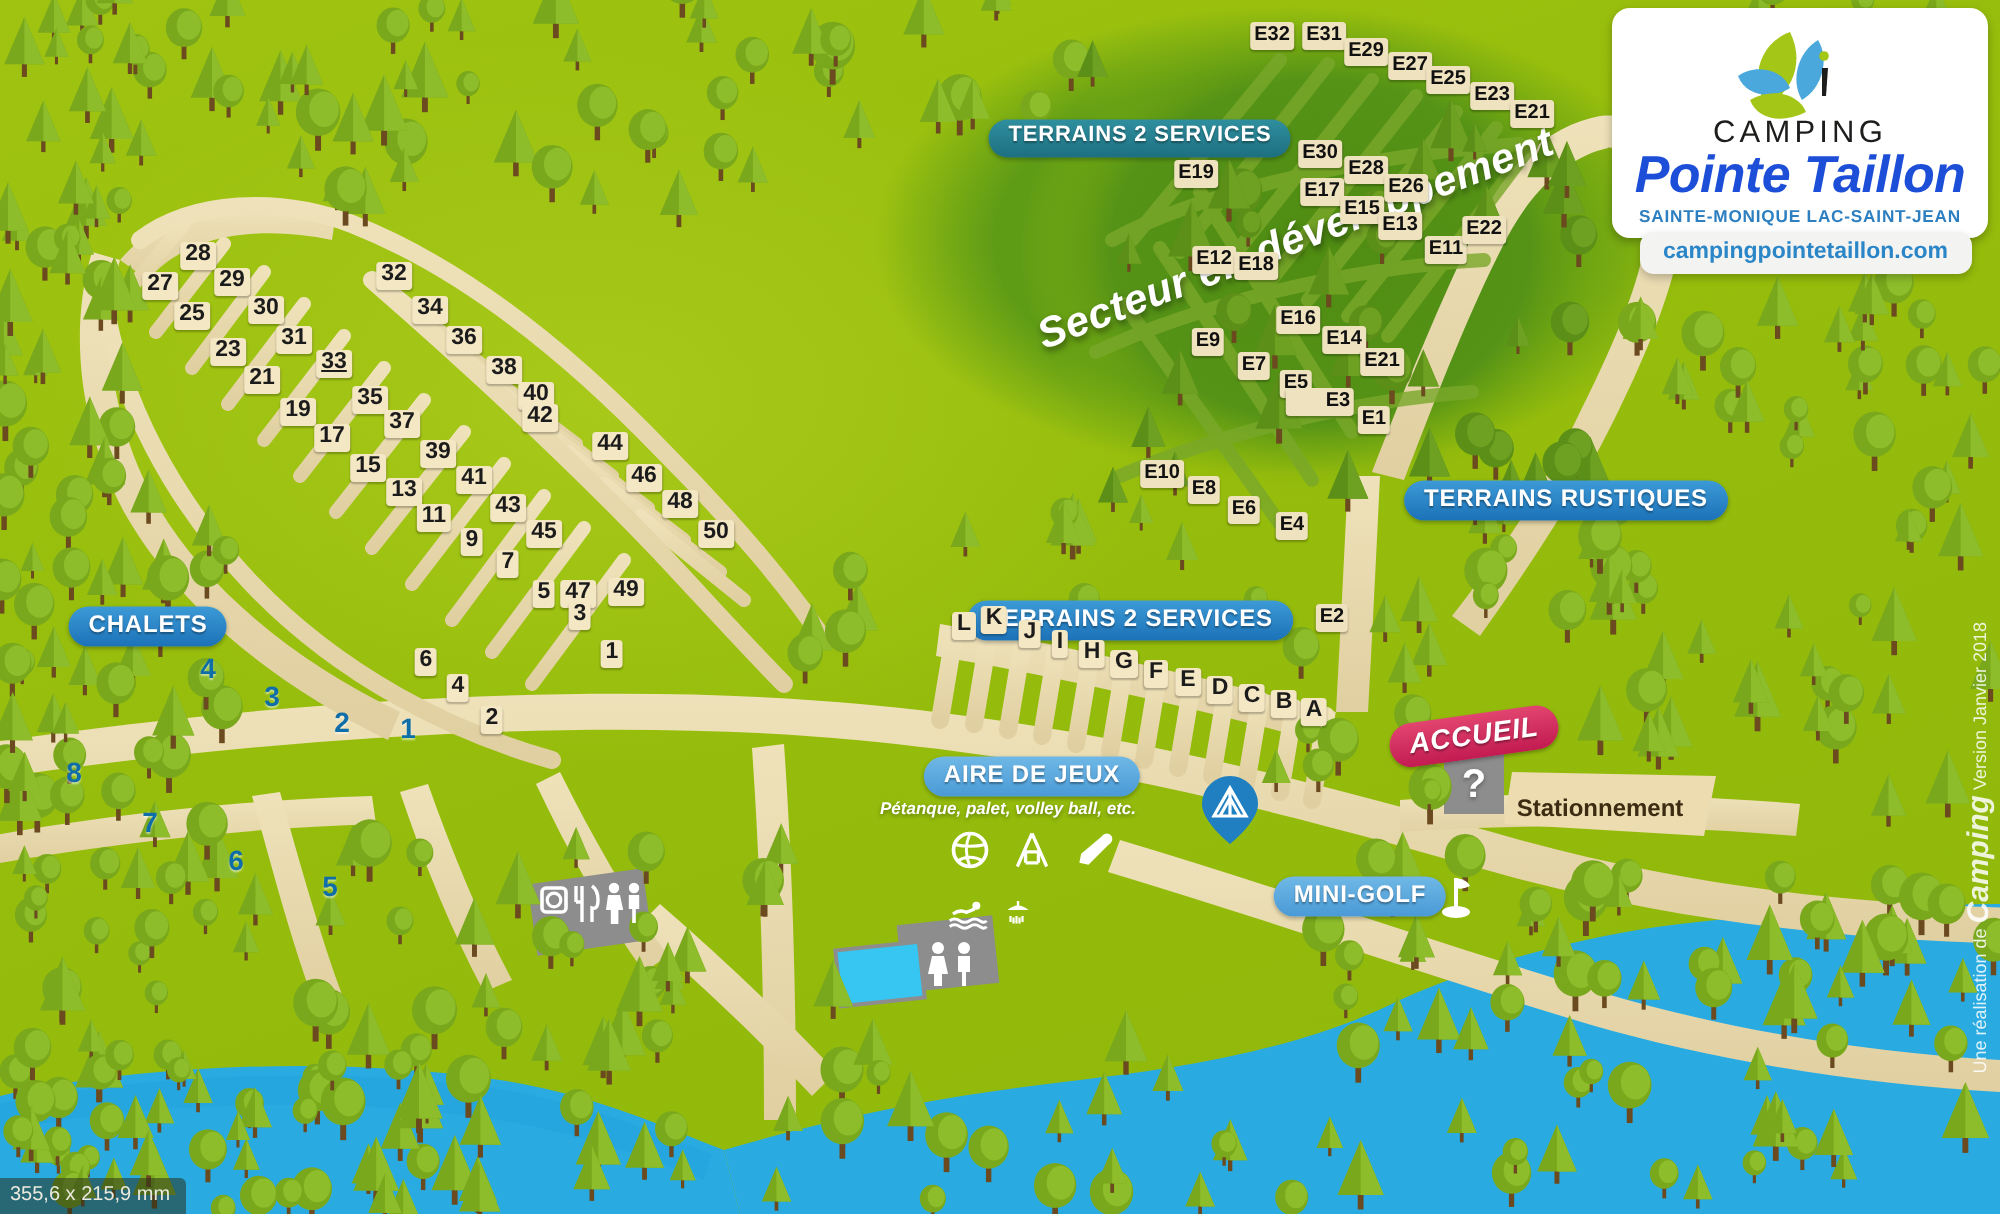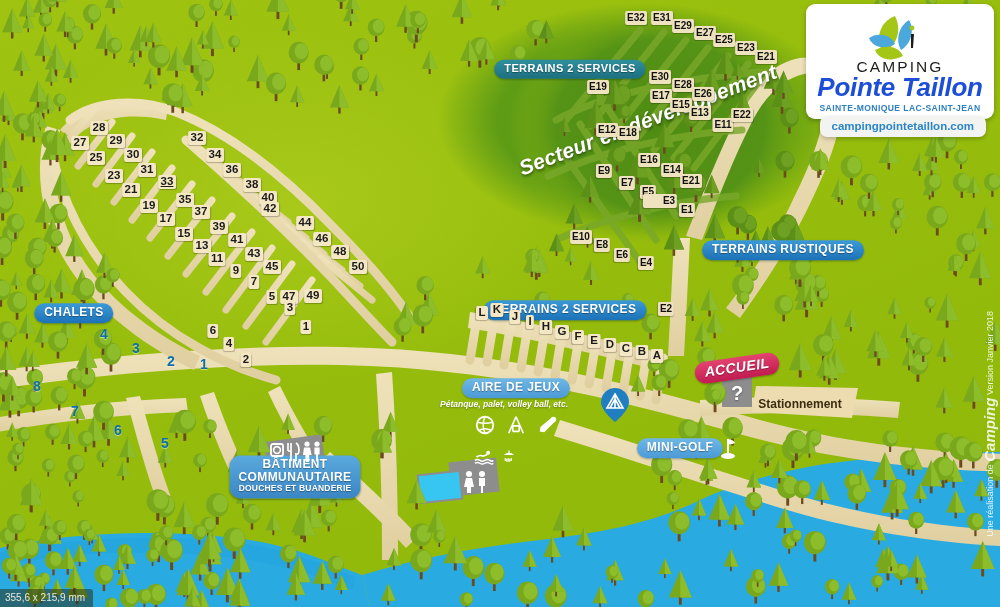--- a/index.html
+++ b/index.html
@@ -2681,25 +2681,20 @@
         <path d="M12 2 v5" stroke="#fff" stroke-width="1.6"></path>
       </svg>
   </div>
   <svg style="position:absolute;left:460px;top:470px" width="30" height="24" viewBox="0 0 30 24">
     <circle cx="9" cy="4" r="3" fill="#fff"></circle>
       <path d="M6 8 h6 l2 9 h-3 v6 h-4 v-6 h-3 Z" fill="#fff"></path>
     <circle cx="22" cy="4" r="3" fill="#fff"></circle>
       <path d="M19 8 h6 v8 h-2 v7 h-2 v-7 h-2 Z" fill="#fff"></path>
   </svg>
 
-  <div class="badge lblue two" style="left:295px;top:477px;background:linear-gradient(#5aa9dd,#3a86c4)">
-    <span>BÂTIMENT</span><br>
-    <span>COMMUNAUTAIRE</span>
-    <span class="sub">DOUCHES ET BUANDERIE</span>
-  </div>
   <svg style="position:absolute;left:270px;top:440px" width="52" height="24" viewBox="0 0 52 24">
     <rect x="1" y="4" width="12" height="12" rx="2" fill="none" stroke="#fff" stroke-width="1.8"></rect>
       <circle cx="7" cy="10" r="3.4" fill="none" stroke="#fff" stroke-width="1.6"></circle>
     <path d="M18 3 v8 M21 3 v8 M18 11 h3 v10 M26 3 q3 2 3 7 t-3 4 v7" stroke="#fff" stroke-width="1.7" fill="none"></path>
     <circle cx="37" cy="4" r="2.6" fill="#fff"></circle>
       <path d="M34 7.5 h6 l1.6 7.5 h-2.4 v7 h-3.8 v-7 h-2.4 Z" fill="#fff"></path>
     <circle cx="47" cy="4" r="2.6" fill="#fff"></circle>
       <path d="M44.4 7.5 h5.2 v7 h-1.7 v7 h-1.8 v-7 h-1.7 Z" fill="#fff"></path>
   </svg>
 

